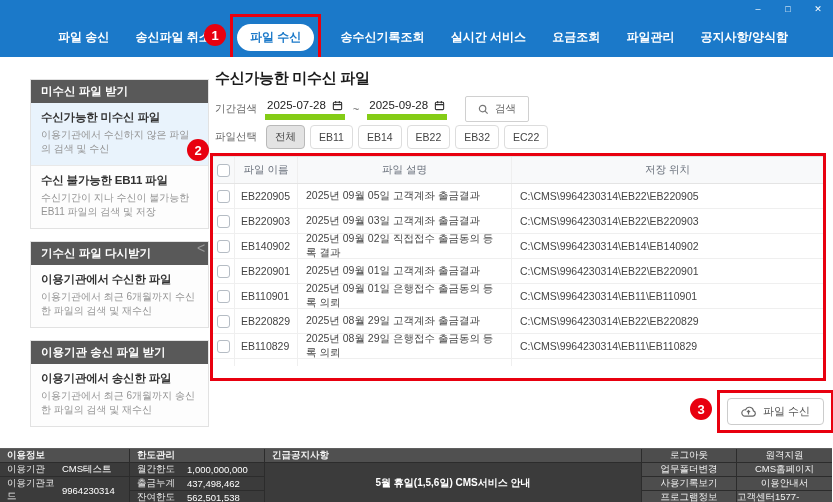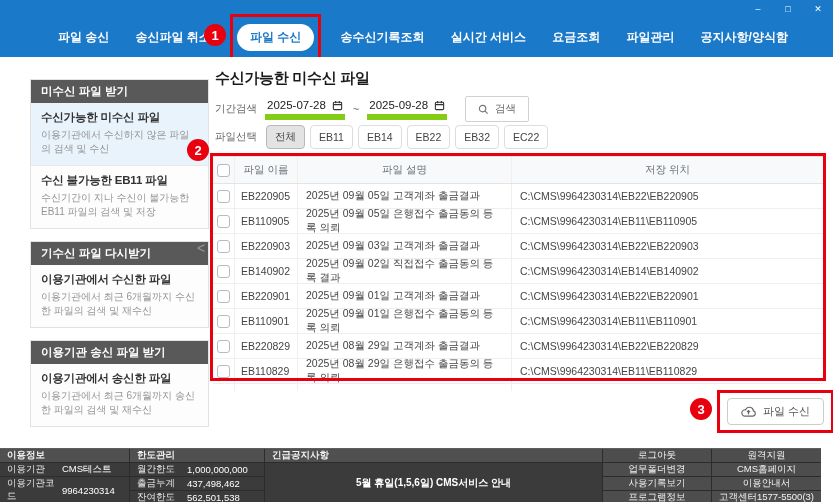--- a/index.html
+++ b/index.html
@@ -66,26 +66,26 @@
   .receive-wrap{position:absolute;left:727px;top:341px;}
   .receive-wrap::after{content:"";position:absolute;left:-10px;right:-10px;top:-8px;bottom:-8px;border:3px solid #e8000f;pointer-events:none;}
   .receive-btn{display:inline-flex;align-items:center;gap:7px;border:1px solid #ccc;border-radius:4px;background:#fff;color:#555;font-size:11px;padding:5px 13px;cursor:pointer;font-family:inherit;}
   .badge3{position:absolute;left:-37px;top:0;}
 
   
   .ann-rect2{position:absolute;left:210px;top:96px;width:610px;height:222px;border:3px solid #e8000f;pointer-events:none;}
   .badge2{position:absolute;left:187px;top:82px;}
 
   
-  .footer{position:absolute;left:0;right:12px;bottom:0;height:54px;background:#3b3b3b;display:flex;color:#eee;border-top:1px solid #5f5f5f;box-sizing:border-box;}
+  .footer{position:absolute;left:0;right:1px;bottom:0;height:54px;background:#3b3b3b;display:flex;color:#eee;border-top:1px solid #5f5f5f;box-sizing:border-box;}
   .fcol{display:flex;flex-direction:column;}
   .fc-info{width:130px;}
   .fc-limit{width:135px;}
   .fc-notice{flex:1;}
-  .fc-btns{width:109px;}
+  .fc-btns{width:95px;}
   .fhead{flex:1;background:#505050;font-size:9.5px;font-weight:bold;display:flex;align-items:center;padding:0 7px;border-right:1px solid #2c2c2c;border-bottom:1px solid #2c2c2c;color:#f0f0f0;}
   .frow{flex:1;display:flex;border-bottom:1px solid #2c2c2c;border-right:1px solid #2c2c2c;}
   .frow:last-child{border-bottom:none;}
   .fk{display:flex;align-items:center;padding-left:7px;font-size:9.5px;color:#e6e6e6;}
   .fc-info .fk{width:55px;}
   .fc-limit .fk{width:50px;}
   .fv{flex:1;display:flex;align-items:center;font-size:9.5px;color:#fff;}
   .fnotice{flex:3;display:flex;align-items:center;justify-content:center;font-size:10px;font-weight:bold;color:#fff;border-right:1px solid #2c2c2c;}
   .fbtn{flex:1;background:#4d4d4d;border-bottom:1px solid #2c2c2c;border-right:1px solid #2c2c2c;display:flex;align-items:center;justify-content:center;font-size:9.5px;color:#f2f2f2;cursor:pointer;}
   .fc-btns .fbtn:last-child{border-bottom:none;}
@@ -208,28 +208,20 @@
               <span class="checkbox"></span>
             </div>
     <div class="cell c-name t-name">EB220905</div>
     <div class="cell c-desc t-desc">2025년 09월 05일 고객계좌 출금결과</div>
     <div class="cell c-path t-path">C:\CMS\9964230314\EB22\EB220905</div>
   </div>
           <div class="trow">
     <div class="cell c-check">
               <span class="checkbox"></span>
             </div>
-    <div class="cell c-name t-name">EB110905</div>
-    <div class="cell c-desc t-desc">2025년 09월 05일 은행접수 출금동의 등록 의뢰</div>
-    <div class="cell c-path t-path">C:\CMS\9964230314\EB11\EB110905</div>
-  </div>
-          <div class="trow">
-    <div class="cell c-check">
-              <span class="checkbox"></span>
-            </div>
     <div class="cell c-name t-name">EB220903</div>
     <div class="cell c-desc t-desc">2025년 09월 03일 고객계좌 출금결과</div>
     <div class="cell c-path t-path">C:\CMS\9964230314\EB22\EB220903</div>
   </div>
           <div class="trow">
     <div class="cell c-check">
               <span class="checkbox"></span>
             </div>
     <div class="cell c-name t-name">EB140902</div>
     <div class="cell c-desc t-desc">2025년 09월 02일 직접접수 출금동의 등록 결과</div>

